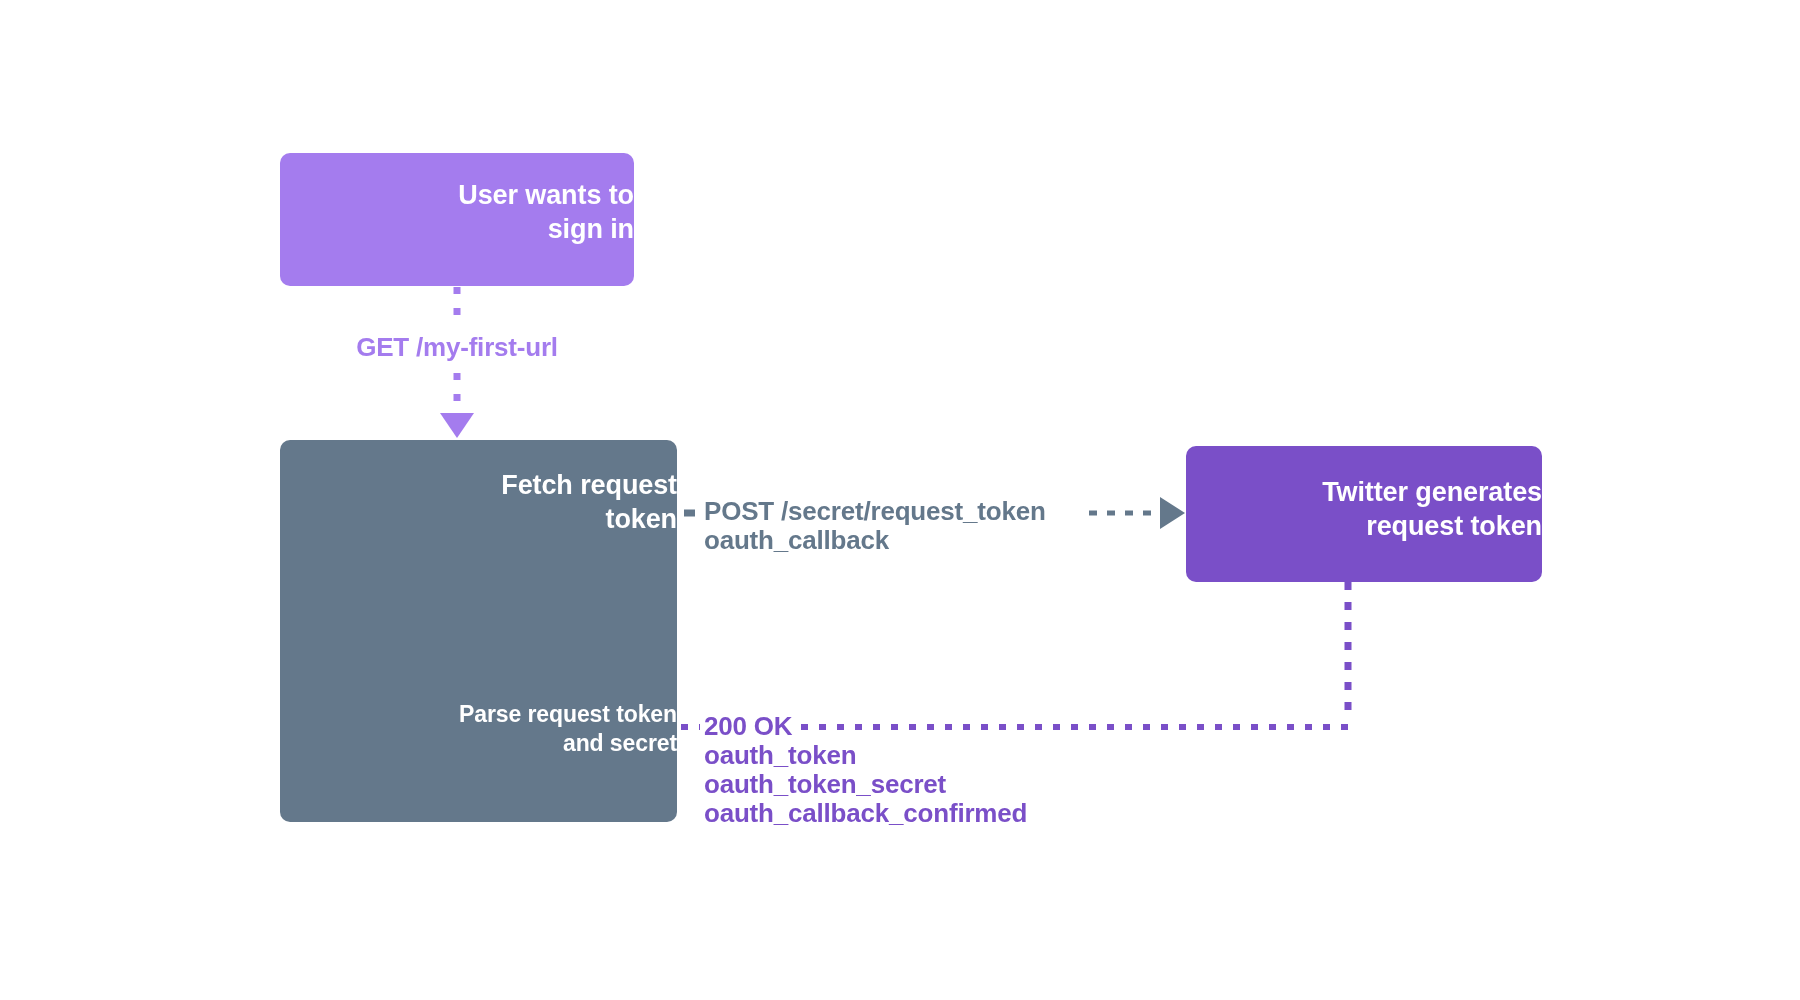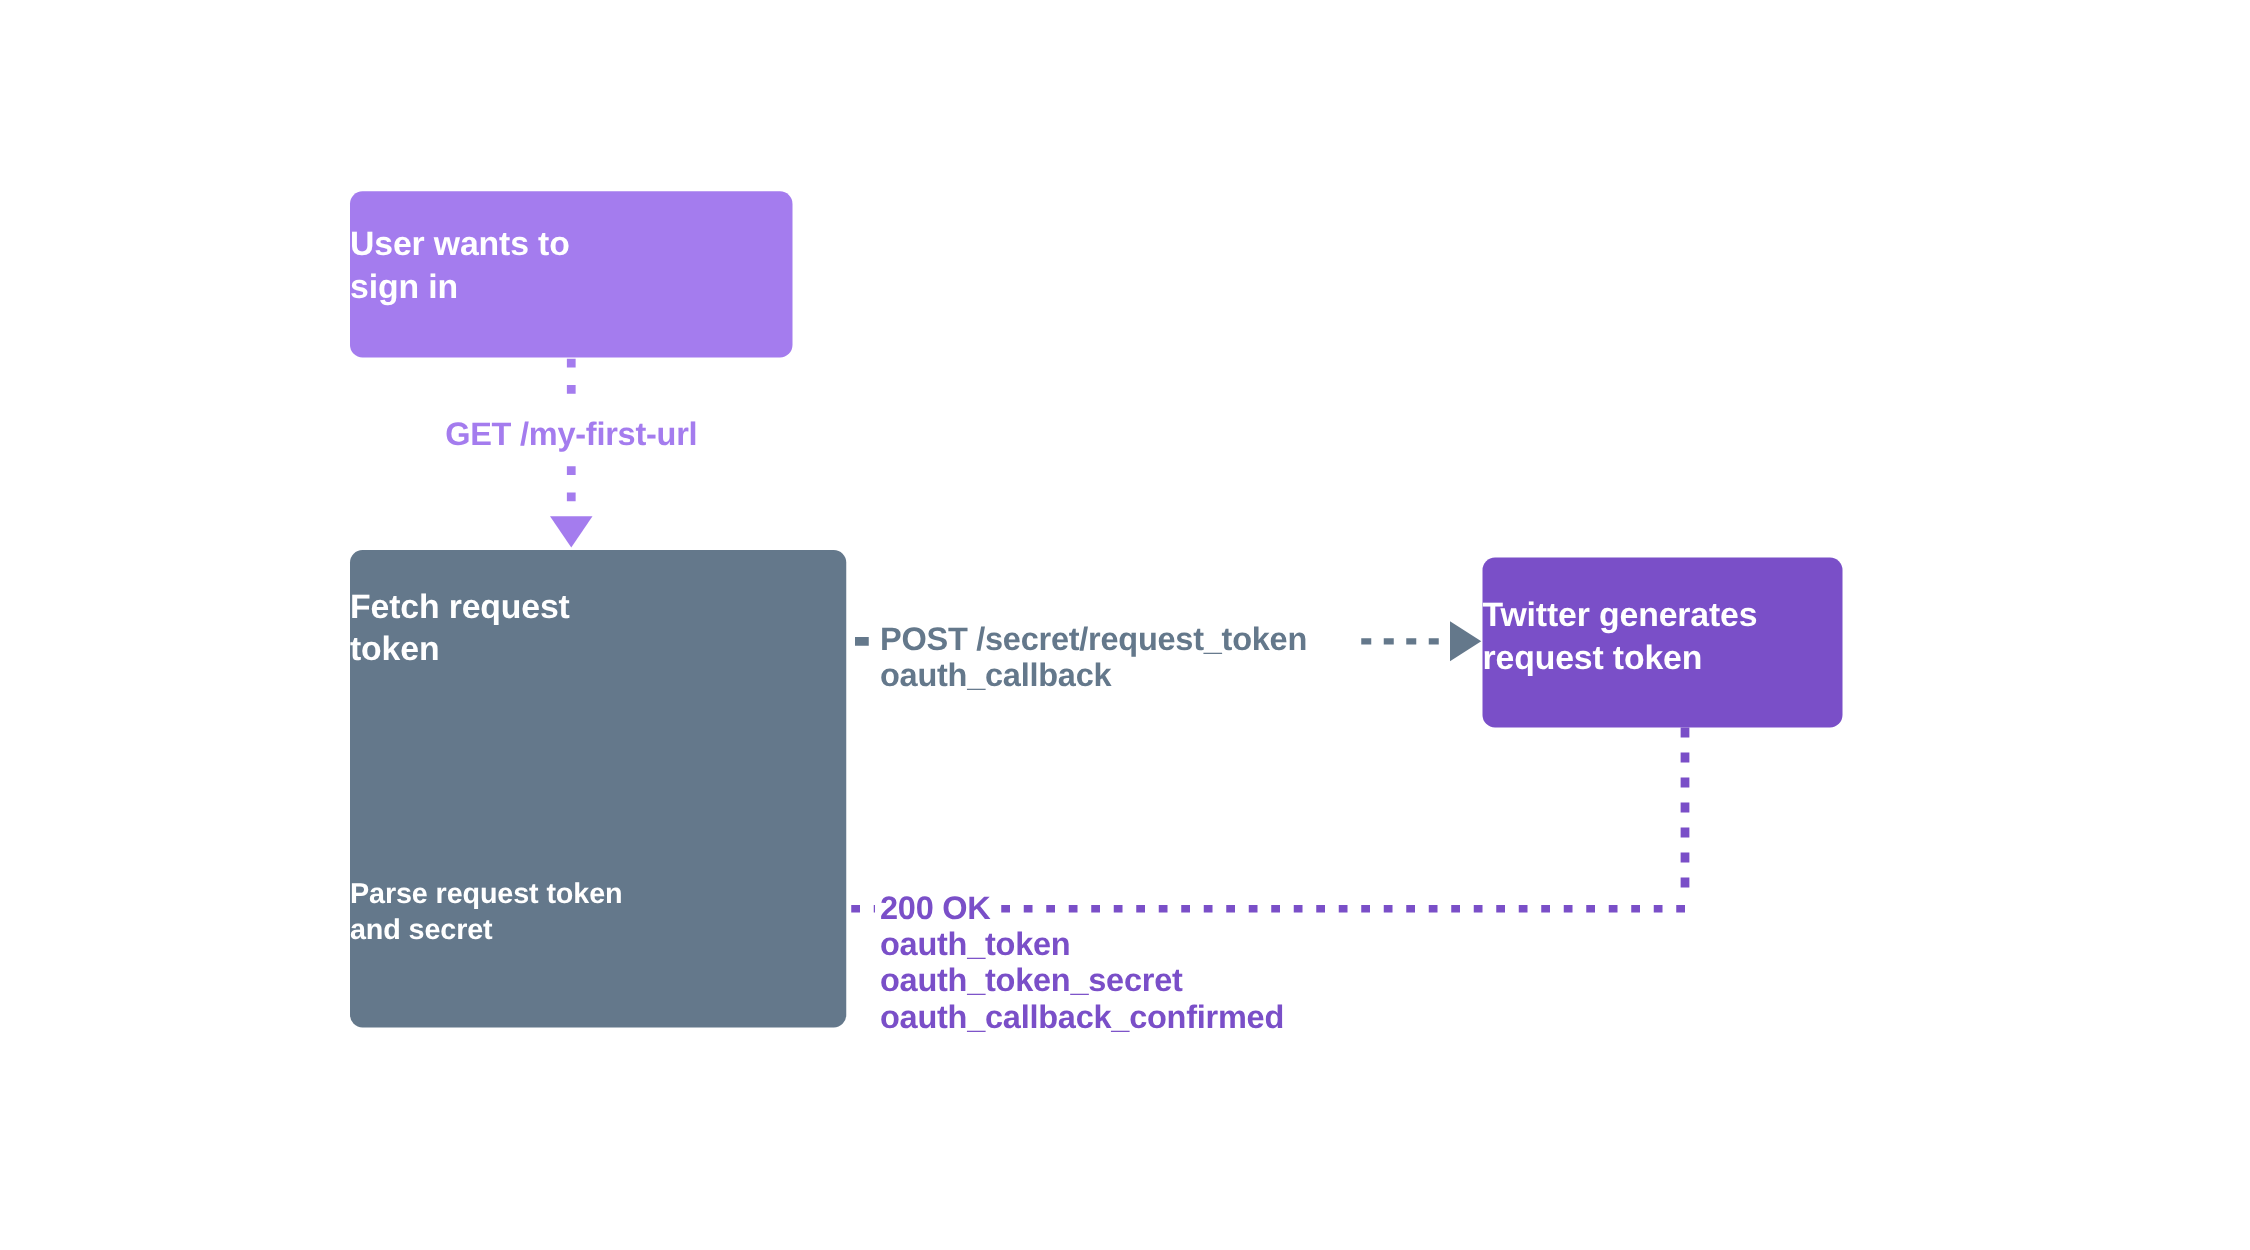--- a/index.html
+++ b/index.html
@@ -18,21 +18,21 @@
     width: 1800px;
     height: 1000px;
     background: #ffffff;
   }
   .node {
     position: absolute;
     border-radius: 10px;
     box-sizing: border-box;
     color: #ffffff;
     font-weight: bold;
-    text-align: left;
+    text-align: right;
     line-height: 1.25;
     letter-spacing: -0.1px;
   }
   .node-label {
     position: absolute;
     left: 0;
     right: 0;
     white-space: pre-line;
   }
 
@@ -63,21 +63,21 @@
   }
   #node-app .label-bottom {
     top: 260px;
     font-size: 23px;
   }
 
   
   #node-twitter {
     left: 1186px;
     top: 446px;
-    width: 288px;
+    width: 356px;
     height: 136px;
     background: #7a4fc8;
   }
   #node-twitter .node-label {
     top: 30px;
     font-size: 27px;
   }
 
   
   .edge-label {

